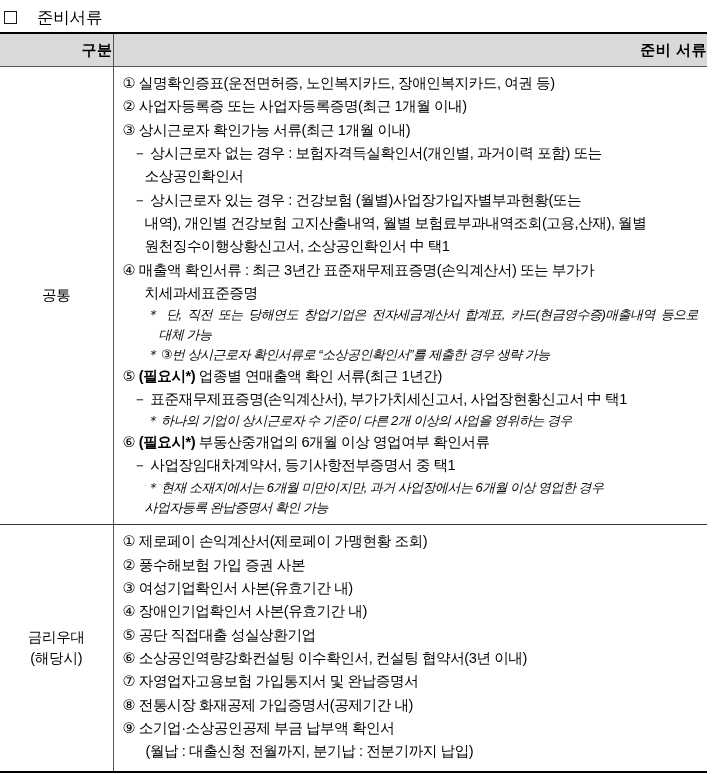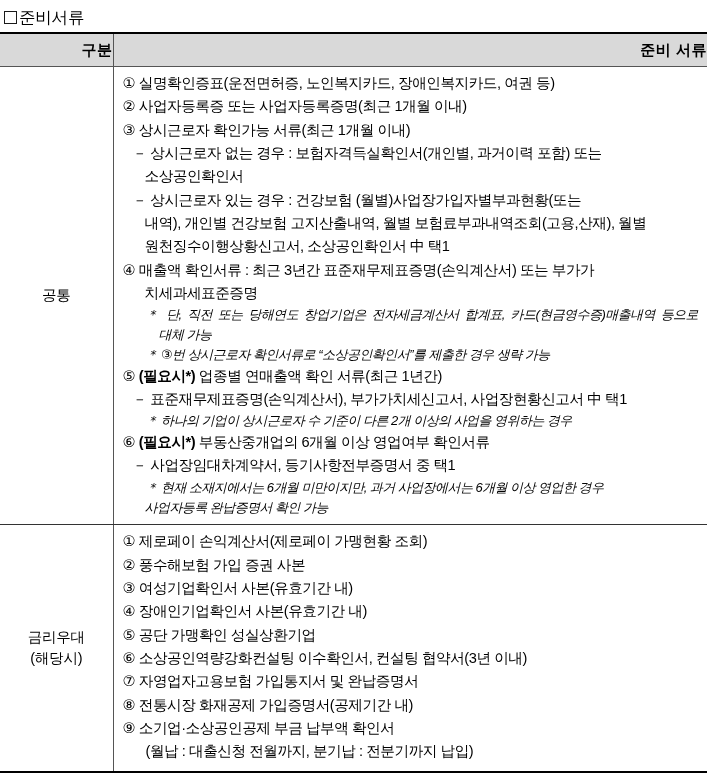--- a/index.html
+++ b/index.html
@@ -20,21 +20,21 @@
     position: relative;
     width: 718px;
     height: 774px;
     box-sizing: border-box;
   }
 
   
   .doc-heading {
     display: flex;
     align-items: center;
-    gap: 2px;
+    gap: 20px;
     padding: 4px 0 0 4px;
     height: 30px;
     box-sizing: border-box;
   }
   .checkbox-glyph {
     width: 13px;
     height: 13px;
     border: 1.4px solid #1a1a1a;
     box-sizing: border-box;
     display: inline-block;
@@ -197,21 +197,21 @@
             <div class="ln lvl-note lvl-cont nojust">사업자등록 완납증명서 확인 가능</div>
           </td>
         </tr>
         <tr class="section-row">
           <td class="cat-cell"><span>금리우대</span><span class="cat-sub">(해당시)</span></td>
           <td class="docs-cell">
             <div class="ln lvl-num nojust">① 제로페이 손익계산서(제로페이 가맹현황 조회)</div>
             <div class="ln lvl-num nojust">② 풍수해보험 가입 증권 사본</div>
             <div class="ln lvl-num nojust">③ 여성기업확인서 사본(유효기간 내)</div>
             <div class="ln lvl-num nojust">④ 장애인기업확인서 사본(유효기간 내)</div>
-            <div class="ln lvl-num nojust">⑤ 공단 가맹확인 성실상환기업</div>
+            <div class="ln lvl-num nojust">⑤ 공단 직접대출 성실상환기업</div>
             <div class="ln lvl-num nojust">⑥ 소상공인역량강화컨설팅 이수확인서, 컨설팅 협약서(3년 이내)</div>
             <div class="ln lvl-num nojust">⑦ 자영업자고용보험 가입통지서 및 완납증명서</div>
             <div class="ln lvl-num nojust">⑧ 전통시장 화재공제 가입증명서(공제기간 내)</div>
             <div class="ln lvl-num nojust">⑨ 소기업·소상공인공제 부금 납부액 확인서</div>
             <div class="ln lvl-paren nojust">(월납 : 대출신청 전월까지, 분기납 : 전분기까지 납입)</div>
           </td>
         </tr>
       </tbody>
   </table>
 

